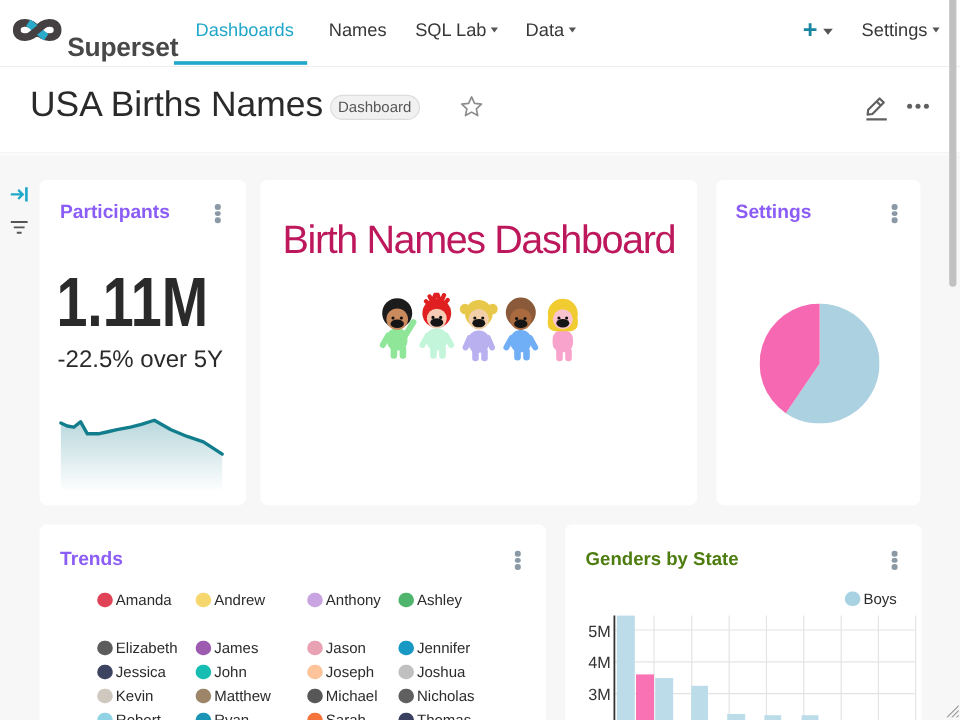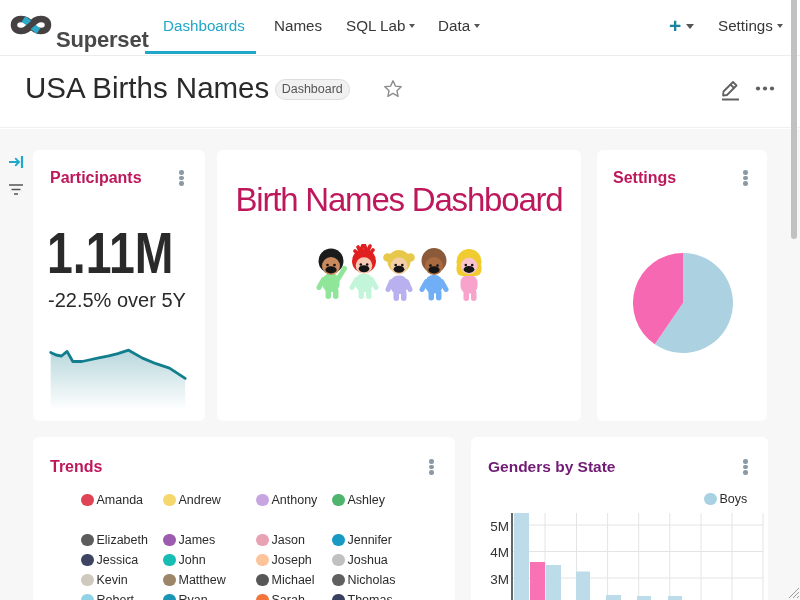--- a/index.html
+++ b/index.html
@@ -19,42 +19,42 @@
 
 .hdr { position:absolute; left:0; top:56px; width:800px; height:72px; background:#fff; border-bottom:1px solid #f0f0f0; }
 .hdr-title { position:absolute; left:25px; top:15px; font-size:29.5px; font-weight:400; color:#2a2a2a; }
 .pill { position:absolute; left:275px; top:23px; width:74.5px; height:21px; background:#f1f1f1; border:1px solid #dcdcdc; border-radius:10.5px; font-size:12.5px; color:#565656; text-align:center; line-height:19px; }
 .star { position:absolute; left:383px; top:23px; }
 .editicons { position:absolute; left:720px; top:20px; }
 
 
 .main { position:absolute; left:0; top:129px; width:800px; height:471px; background:#F7F7F7; }
 .card { position:absolute; background:#fff; border-radius:6px; }
-.card-title { font-size:16px; font-weight:bold; color:#be185d; }
+.card-title { font-size:16px; font-weight:bold; color:#8b5cf6; }
 .vdots { position:absolute; }
 .vdots span { display:block; width:4.5px; height:4.5px; border-radius:50%; background:#8a99a5; margin-bottom:1.2px; }
 
 .cardA { left:33px; top:21px; width:172px; height:271px; }
 .cardB { left:217px; top:21px; width:364px; height:271px; }
 .cardC { left:597px; top:21px; width:170px; height:271px; }
 .cardD { left:33px; top:308px; width:422px; height:300px; }
 .cardE { left:471px; top:308px; width:297px; height:300px; }
 
 .bignum { position:absolute; left:14px; top:69px; font-size:58px; font-weight:700; color:#2a2a2a; transform:scaleX(0.8); transform-origin:0 0; }
 .subhead { position:absolute; left:15px; top:139px; font-size:20px; color:#2a2a2a; }
 
 .bnd-title { position:absolute; left:0; top:31px; width:100%; text-align:center; font-size:33px; font-weight:500; color:#be185d; letter-spacing:-1.2px; }
 
 
 .lrow { position:absolute; left:0; height:20px; width:100%; font-size:12.5px; color:#2b2b2b; }
 .li { position:absolute; top:0; height:20px; line-height:20px; white-space:nowrap; }
 .dot { display:inline-block; width:12.5px; height:12.5px; border-radius:50%; vertical-align:-2px; margin-right:3px; }
 
 
-.gbs-title { position:absolute; left:17px; top:21px; font-size:15.5px; font-weight:bold; color:#701a75; }
+.gbs-title { position:absolute; left:17px; top:21px; font-size:15.5px; font-weight:bold; color:#4d7c0f; }
 .boys { position:absolute; left:233px; top:55px; font-size:12.5px; color:#2b2b2b; height:14px; line-height:14px; }
 .boys .dot { background:#a8d2e2; }
 
 .scrollthumb { position:absolute; left:791px; top:-3px; width:6px; height:242px; background:#c1c1c1; border-radius:3px; }
 </style>
 </head>
 <body>
 
 <div class="nav">
   <svg class="logo" width="42" height="22" viewBox="0 0 84 44">

